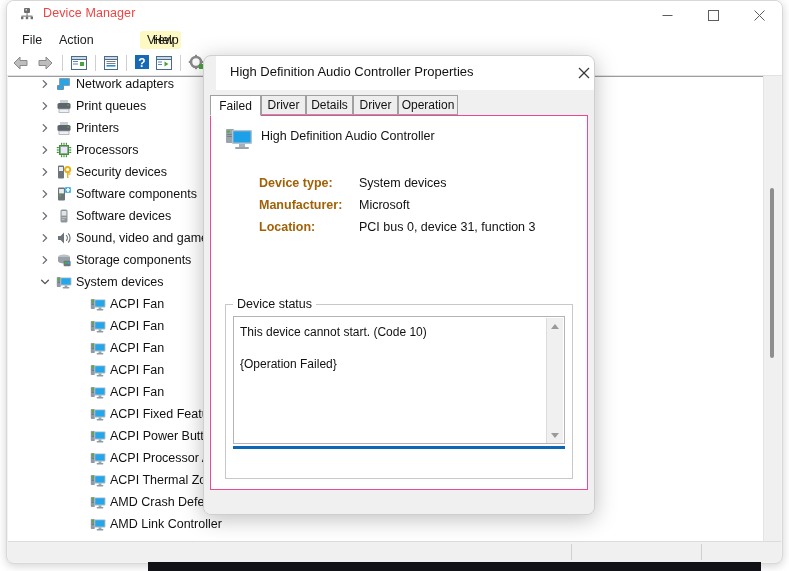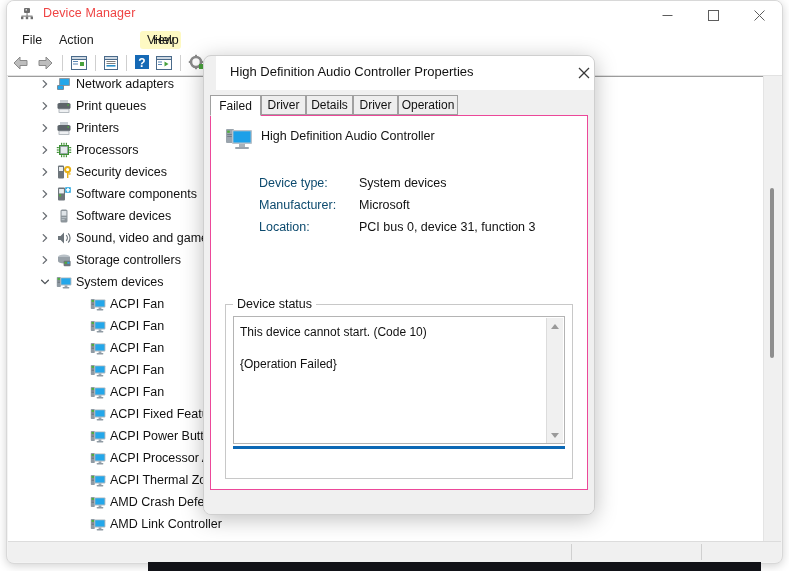--- a/index.html
+++ b/index.html
@@ -187,21 +187,21 @@
     box-sizing: border-box;
   }
 
   .dev-icon { position: absolute; left: 14px; top: 10px; }
   .dev-name {
     position: absolute; left: 50px; top: 13px;
     font-size: 12.5px; color: #111111;
   }
   .prop-label {
     position: absolute; left: 48px;
-    font-size: 12.5px; color: #0c4a6e;
+    font-size: 12.5px; color: #a16207; font-weight: bold;
   }
   .prop-value {
     position: absolute; left: 148px;
     font-size: 12.5px; color: #111111;
   }
 
   
   #groupbox {
     position: absolute; left: 14px; top: 188px;
     width: 348px; height: 175px;
@@ -501,21 +501,21 @@
               <path d="M3.2 1.6 L6.6 5 L3.2 8.4" fill="none" stroke="#6a6f74" stroke-width="1.3" stroke-linecap="round" stroke-linejoin="round"></path>
             </svg>
           </span>
           <span class="tree-ico" style="left: 48px;"><svg width="16" height="16" viewBox="0 0 16 16">
               <ellipse cx="8" cy="5" rx="6" ry="2.4" fill="#b9c1c7"></ellipse>
               <path d="M2 5 v4 a6 2.4 0 0 0 12 0 V5" fill="#98a1a8"></path>
               <rect x="7.6" y="8.8" width="7" height="5.4" rx="1" fill="#6d757b"></rect>
               <rect x="8.6" y="9.8" width="2.2" height="2" fill="#4fae3c"></rect>
               <rect x="11.4" y="9.8" width="2.2" height="2" fill="#2ca8e0"></rect>
             </svg></span>
-          <span class="tree-lbl" style="left: 68px;">Storage controllers</span>
+          <span class="tree-lbl" style="left: 68px;">Storage components</span>
         </div>
         <div class="tree-row" style="top: 194px;">
           <span class="chev" style="left: 29px;">
             <svg width="10" height="10" viewBox="0 0 10 10">
               <path d="M1.6 3.2 L5 6.6 L8.4 3.2" fill="none" stroke="#4f5459" stroke-width="1.3" stroke-linecap="round" stroke-linejoin="round"></path>
             </svg>
           </span>
           <span class="tree-ico" style="left: 48px;"><svg width="16" height="16" viewBox="0 0 16 16">
               <rect x="0.8" y="3" width="4" height="10" rx="0.8" fill="#8f9aa3"></rect>
               <rect x="1.6" y="4" width="2.4" height="1.9" fill="#4fae3c"></rect>

